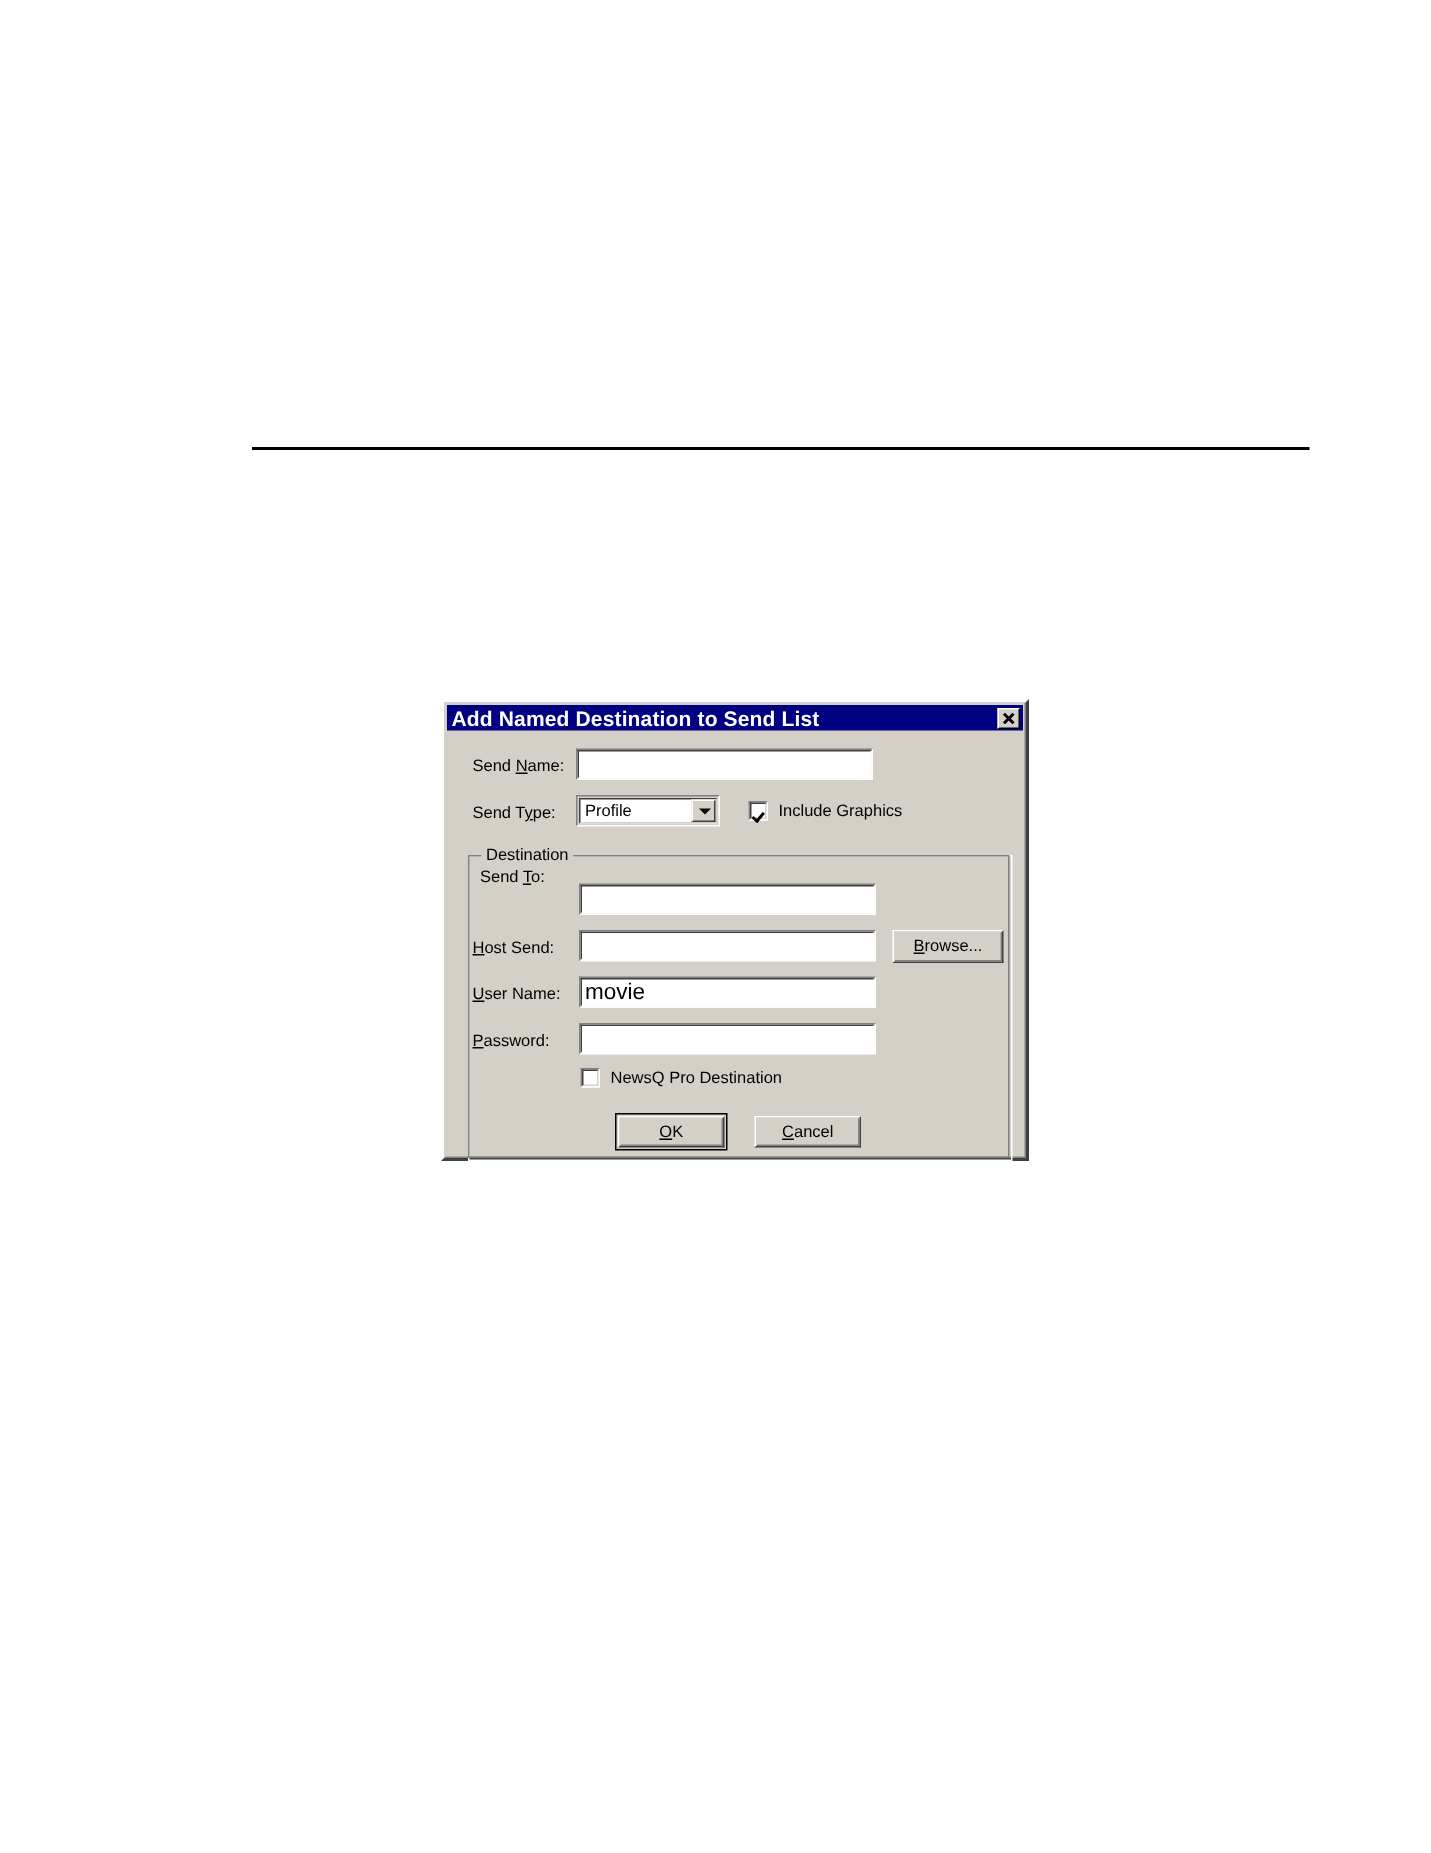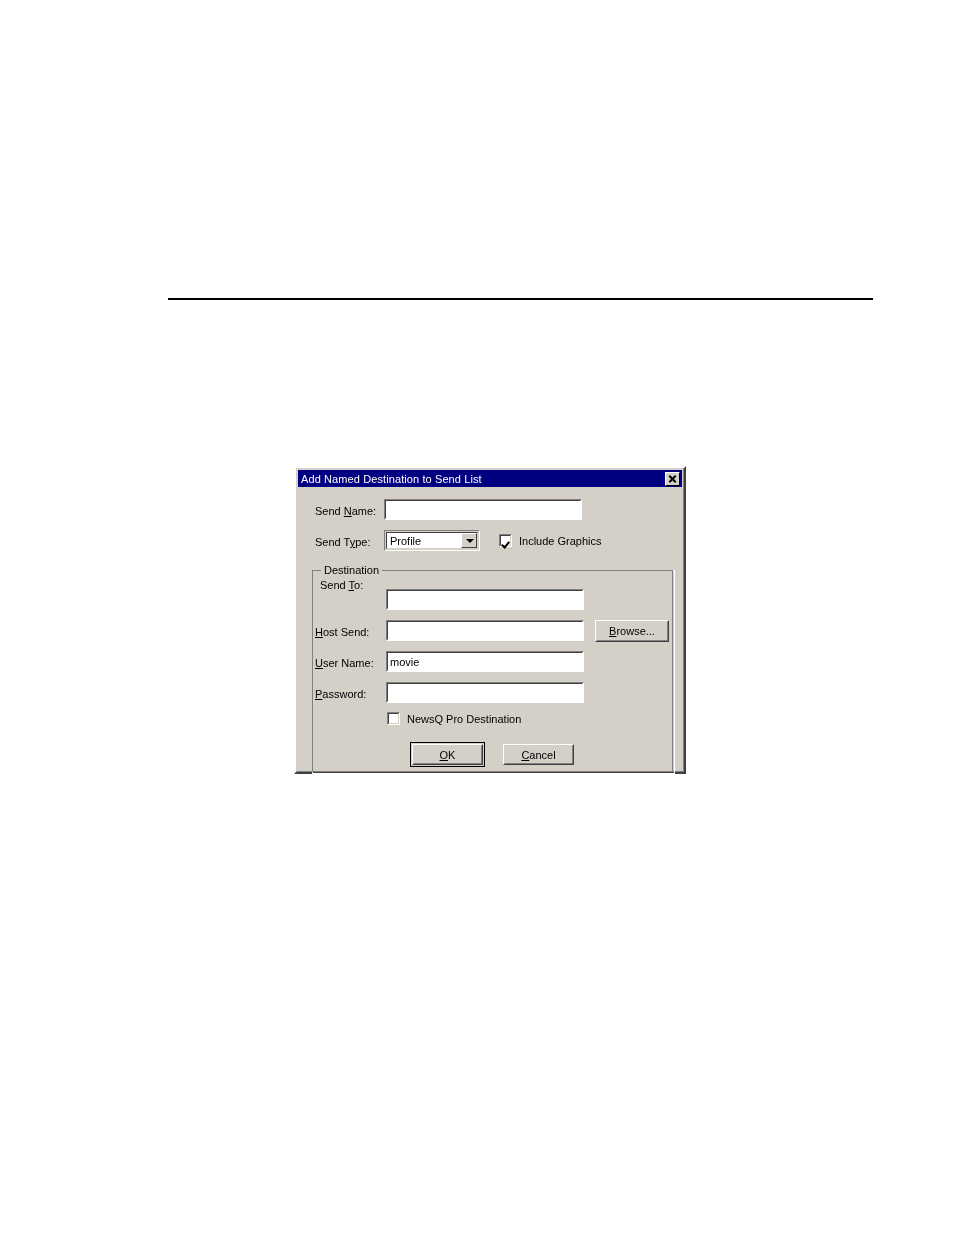--- a/index.html
+++ b/index.html
@@ -57,22 +57,22 @@
     left: 2px;
     top: 2px;
     right: 2px;
     height: 17px;
     background: #000080;
     display: flex;
     align-items: center;
   }
   #title-text {
     color: #ffffff;
-    font-weight: normal;
-    font-size: 11px;
+    font-weight: bold;
+    font-size: 14px;
     letter-spacing: 0.1px;
     margin-left: 3px;
     white-space: nowrap;
   }
   #title-spacer { flex: 1 1 auto; }
   #close-button {
     width: 15px;
     height: 14px;
     margin-right: 2px;
     background: #d4d0c8;
@@ -108,21 +108,21 @@
 
   .field {
     position: absolute;
     background: #ffffff;
     border-top: 1px solid #404040;
     border-left: 1px solid #404040;
     border-right: 1px solid #ffffff;
     border-bottom: 1px solid #ffffff;
     box-sizing: border-box;
     font-family: "Liberation Sans", sans-serif;
-    font-size: 11px;
+    font-size: 15px;
     color: #000000;
     padding: 0 0 0 2px;
     display: flex;
     align-items: center;
     overflow: hidden;
   }
   .field-outer {
     position: absolute;
     background: #d4d0c8;
     border-top: 1px solid #808080;

